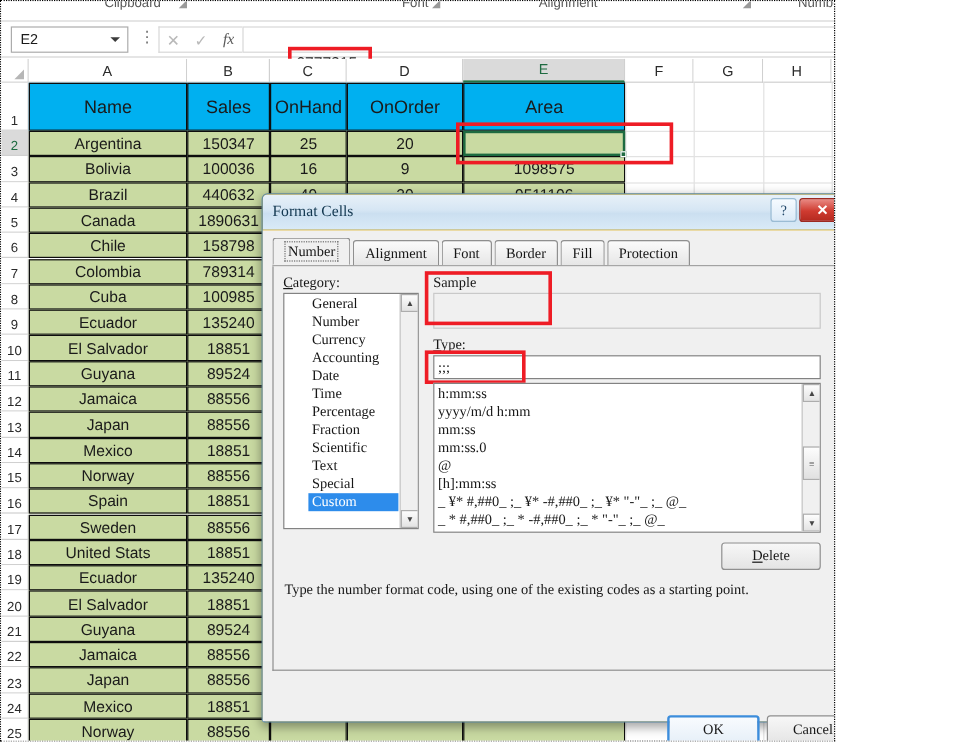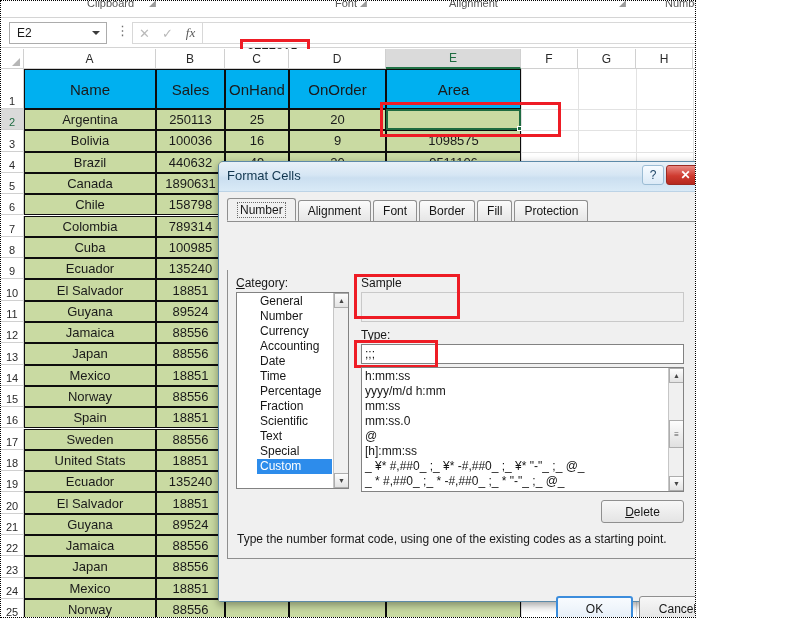--- a/index.html
+++ b/index.html
@@ -159,20 +159,21 @@
     pointer-events: none;
   }
 
   
   .dialog {
     position: absolute; left: 217px; top: 160px; width: 491px; height: 441px;
     background: #eab308;
     border: 1px solid #5d8aa8;
     border-radius: 5px 5px 3px 3px;
     box-shadow: 0 3px 9px rgba(0,0,0,0.38);
+    font-family: Liberation Serif, serif;
   }
   .dlg-titlebar {
     position: absolute; left: 0; top: 0; right: 0; height: 30px;
     background: linear-gradient(to bottom, #e8f1f8 0%, #d6e6f4 45%, #cbdff0 55%, #d9eaf7 100%);
     border-radius: 4px 4px 0 0;
     border-bottom: 1px solid #bcd3e6;
   }
   .dlg-title {
     position: absolute; left: 8px; top: 6px;
     font-size: 13px; color: #11364f;
@@ -218,21 +219,20 @@
     border-bottom: 1px solid #f0f0f0;
   }
   .tab.active .tab-label {
     border: 1px dotted #6b6b6b; padding: 0 2px;
   }
   .tab-pane {
     position: absolute; left: 8px; top: 30px; right: 8px; bottom: 42px;
     background: #f0f0f0;
     border: 1px solid #8f8f8f;
     border-top: none;
-    margin-top: 48px;
   }
   .lbl {
     position: absolute; font-size: 12px; color: #161616;
   }
   .lbl u { text-decoration: underline; }
 
   .listbox {
     position: absolute;
     background: #fff; border: 1px solid #828282;
     overflow: hidden;
@@ -370,21 +370,21 @@
         <div class="row-head" style="top: 528.6px; height: 21.3px;">24</div>
         <div class="row-head" style="top: 549.9px; height: 21.3px;">25</div>
       </div>
     <div id="cells">
         <div class="cell header-cell" style="left: 23px; width: 132px; top: 20px; height: 40px;">Name</div>
         <div class="cell header-cell" style="left: 155px; width: 69px; top: 20px; height: 40px;">Sales</div>
         <div class="cell header-cell" style="left: 224px; width: 64px; top: 20px; height: 40px;">OnHand</div>
         <div class="cell header-cell" style="left: 288px; width: 97px; top: 20px; height: 40px;">OnOrder</div>
         <div class="cell header-cell" style="left: 385px; width: 135px; top: 20px; height: 40px;">Area</div>
         <div class="cell data-cell" style="left: 23px; width: 132px; top: 60px; height: 21.3px;">Argentina</div>
-        <div class="cell data-cell" style="left: 155px; width: 69px; top: 60px; height: 21.3px;">250113</div>
+        <div class="cell data-cell" style="left: 155px; width: 69px; top: 60px; height: 21.3px;">150347</div>
         <div class="cell data-cell" style="left: 224px; width: 64px; top: 60px; height: 21.3px;">25</div>
         <div class="cell data-cell" style="left: 288px; width: 97px; top: 60px; height: 21.3px;">20</div>
         <div class="cell data-cell" style="left: 385px; width: 135px; top: 60px; height: 21.3px;"></div>
         <div class="cell data-cell" style="left: 23px; width: 132px; top: 81.3px; height: 21.3px;">Bolivia</div>
         <div class="cell data-cell" style="left: 155px; width: 69px; top: 81.3px; height: 21.3px;">100036</div>
         <div class="cell data-cell" style="left: 224px; width: 64px; top: 81.3px; height: 21.3px;">16</div>
         <div class="cell data-cell" style="left: 288px; width: 97px; top: 81.3px; height: 21.3px;">9</div>
         <div class="cell data-cell" style="left: 385px; width: 135px; top: 81.3px; height: 21.3px;">1098575</div>
         <div class="cell data-cell" style="left: 23px; width: 132px; top: 102.6px; height: 21.3px;">Brazil</div>
         <div class="cell data-cell" style="left: 155px; width: 69px; top: 102.6px; height: 21.3px;">440632</div>

